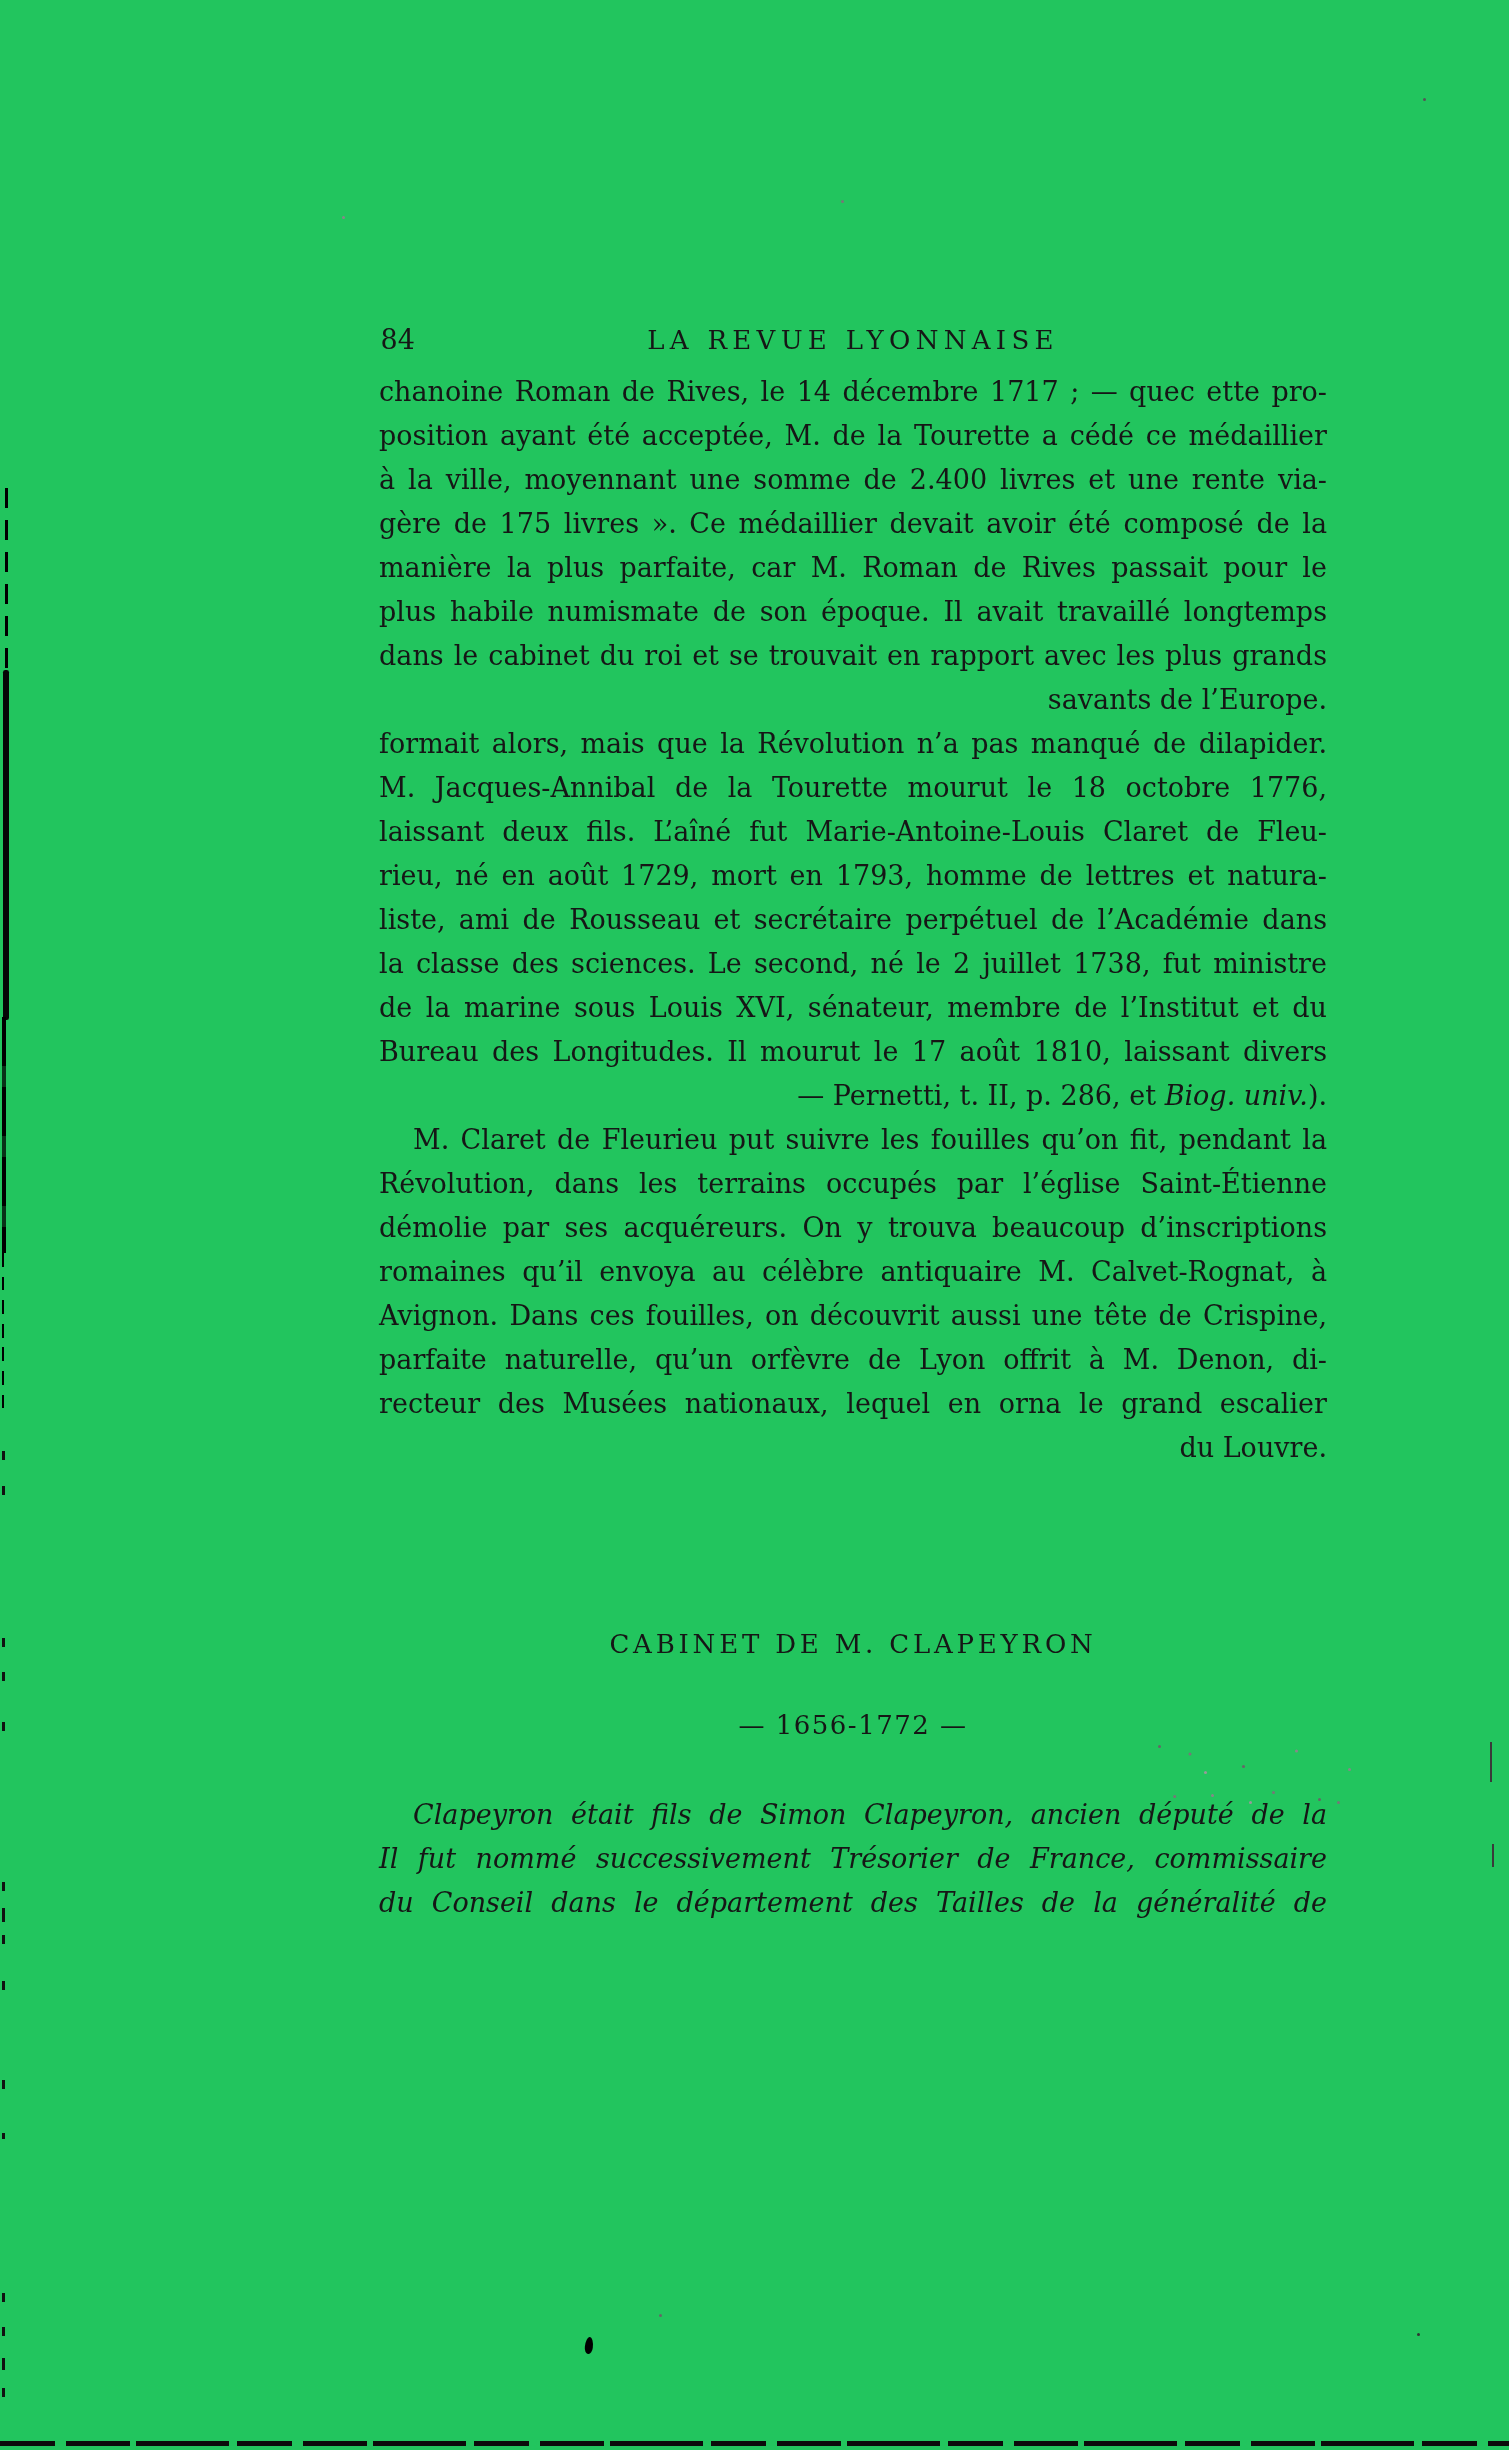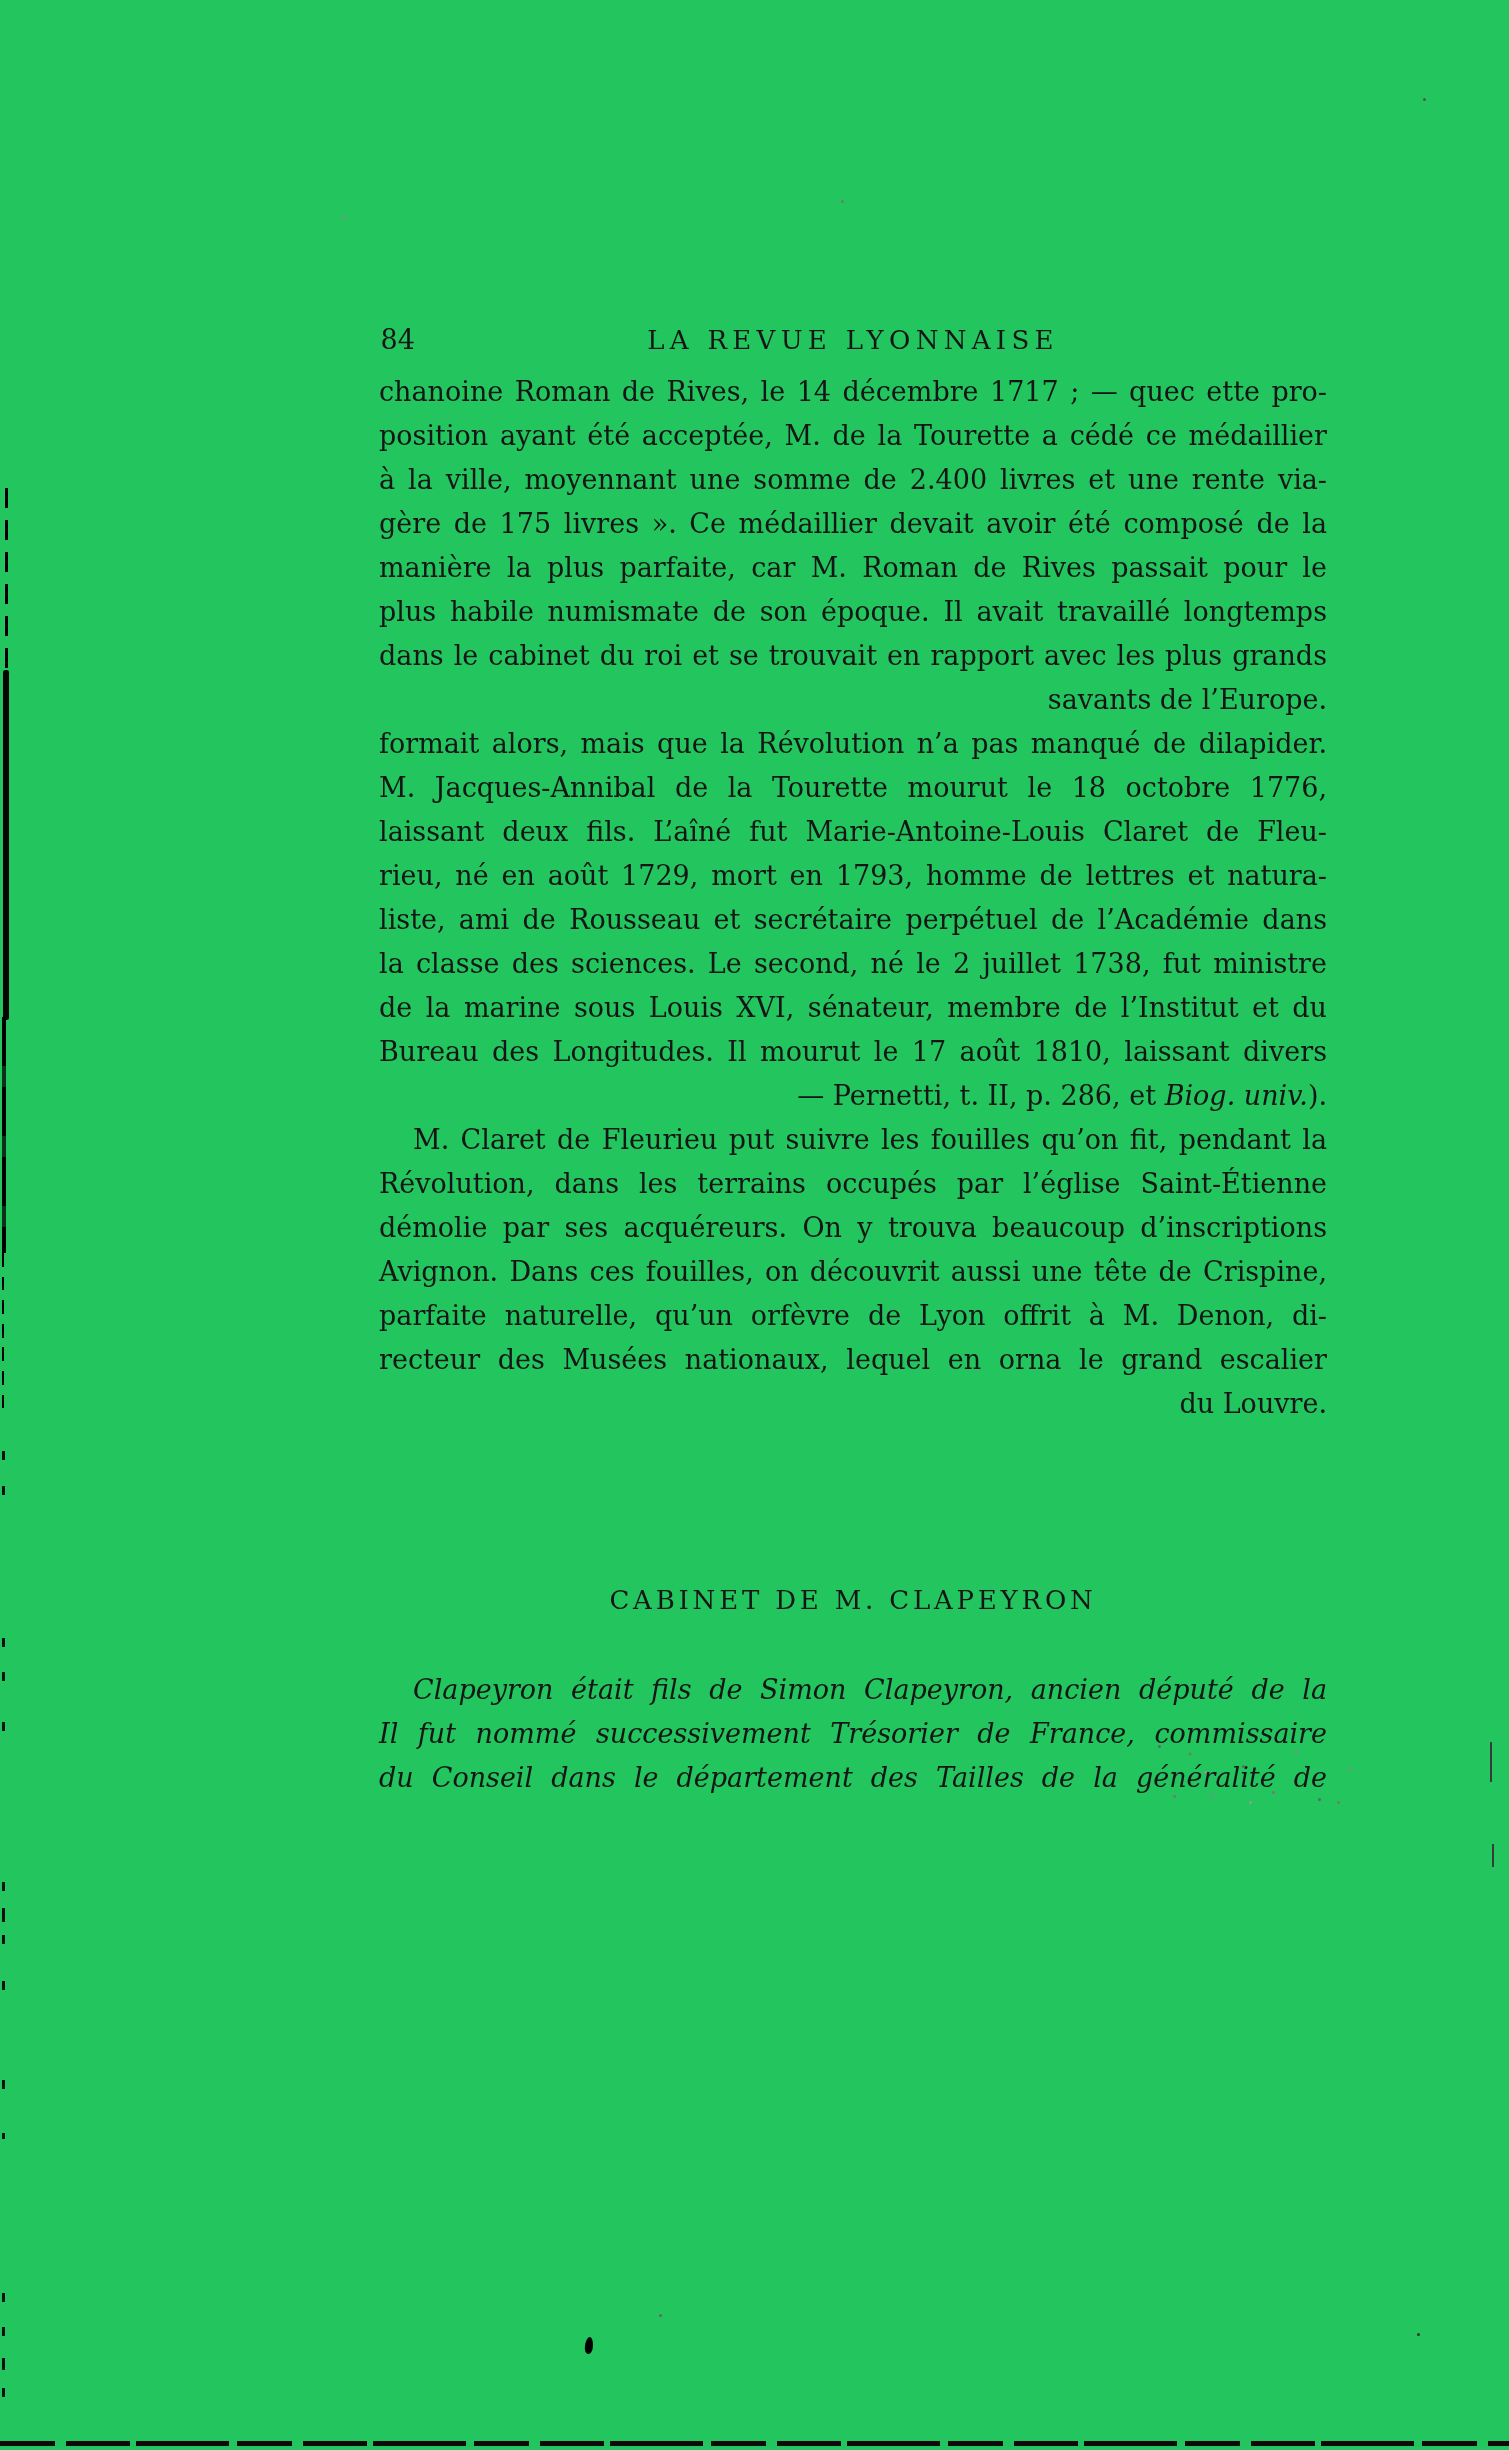--- a/index.html
+++ b/index.html
@@ -76,27 +76,29 @@
           <div class="line just"><span>liste, ami de Rousseau et secrétaire perpétuel de l’Académie dans</span></div>
           <div class="line just"><span>la classe des sciences. Le second, né le 2 juillet 1738, fut ministre</span></div>
           <div class="line just"><span>de la marine sous Louis XVI, sénateur, membre de l’Institut et du</span></div>
           <div class="line just"><span>Bureau des Longitudes. Il mourut le 17 août 1810, laissant divers</span></div>
           <div class="line"><span>— Pernetti, t. II, p. 286, et </span><span class="it">Biog. univ.</span><span>).</span></div>
         </div>
         <div class="para">
           <div class="line just ind"><span>M. Claret de Fleurieu put suivre les fouilles qu’on fit, pendant la</span></div>
           <div class="line just"><span>Révolution, dans les terrains occupés par l’église Saint-Étienne</span></div>
           <div class="line just"><span>démolie par ses acquéreurs. On y trouva beaucoup d’inscriptions</span></div>
+          <div class="line just"><span>romaines qu’il envoya au célèbre antiquaire M. Calvet-Rognat, à</span></div>
           <div class="line just"><span>Avignon. Dans ces fouilles, on découvrit aussi une tête de Crispine,</span></div>
           <div class="line just"><span>parfaite naturelle, qu’un orfèvre de Lyon offrit à M. Denon, di-</span></div>
           <div class="line just"><span>recteur des Musées nationaux, lequel en orna le grand escalier</span></div>
           <div class="line"><span>du Louvre.</span></div>
         </div>
       </div>
     <div class="section-head">CABINET DE M. CLAPEYRON</div>
+    <div class="section-sub">— 1656-1772 —</div>
     <div id="paras-bottom" class="para-after-section">
         <div class="para">
           <div class="line just ind"><span>Clapeyron était fils de Simon Clapeyron, ancien député de la</span></div>
           <div class="line just"><span>Il fut nommé successivement Trésorier de France, commissaire</span></div>
           <div class="line just"><span>du Conseil dans le département des Tailles de la généralité de</span></div>
         </div>
       </div>
   </div>
 
   <div class="art gutter1"></div>

